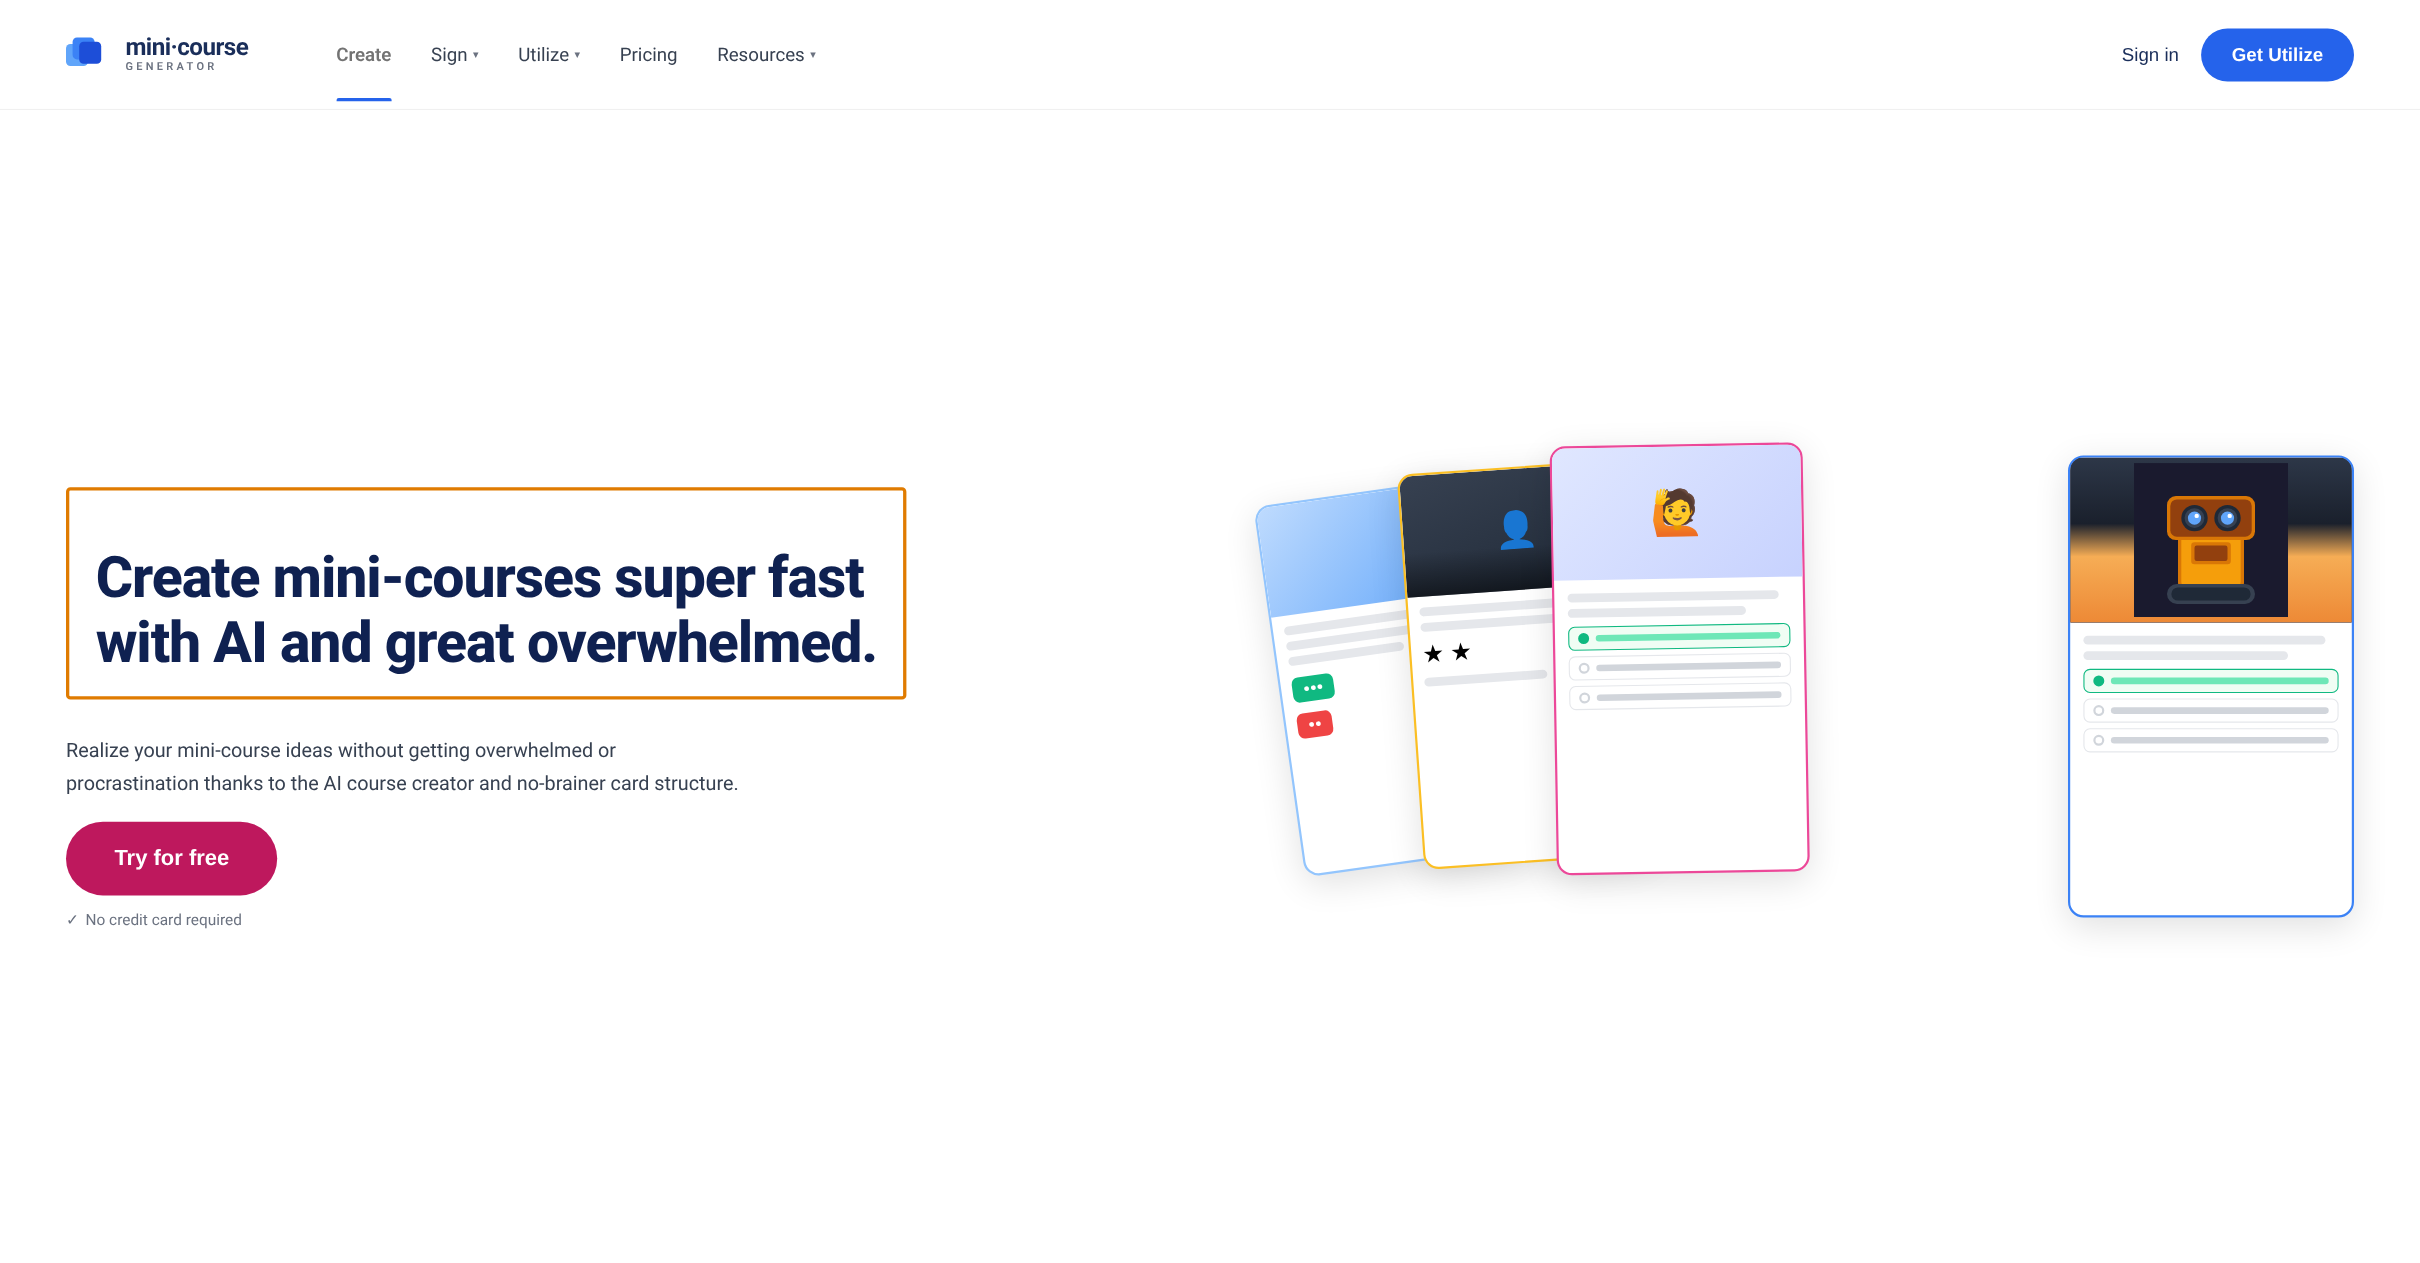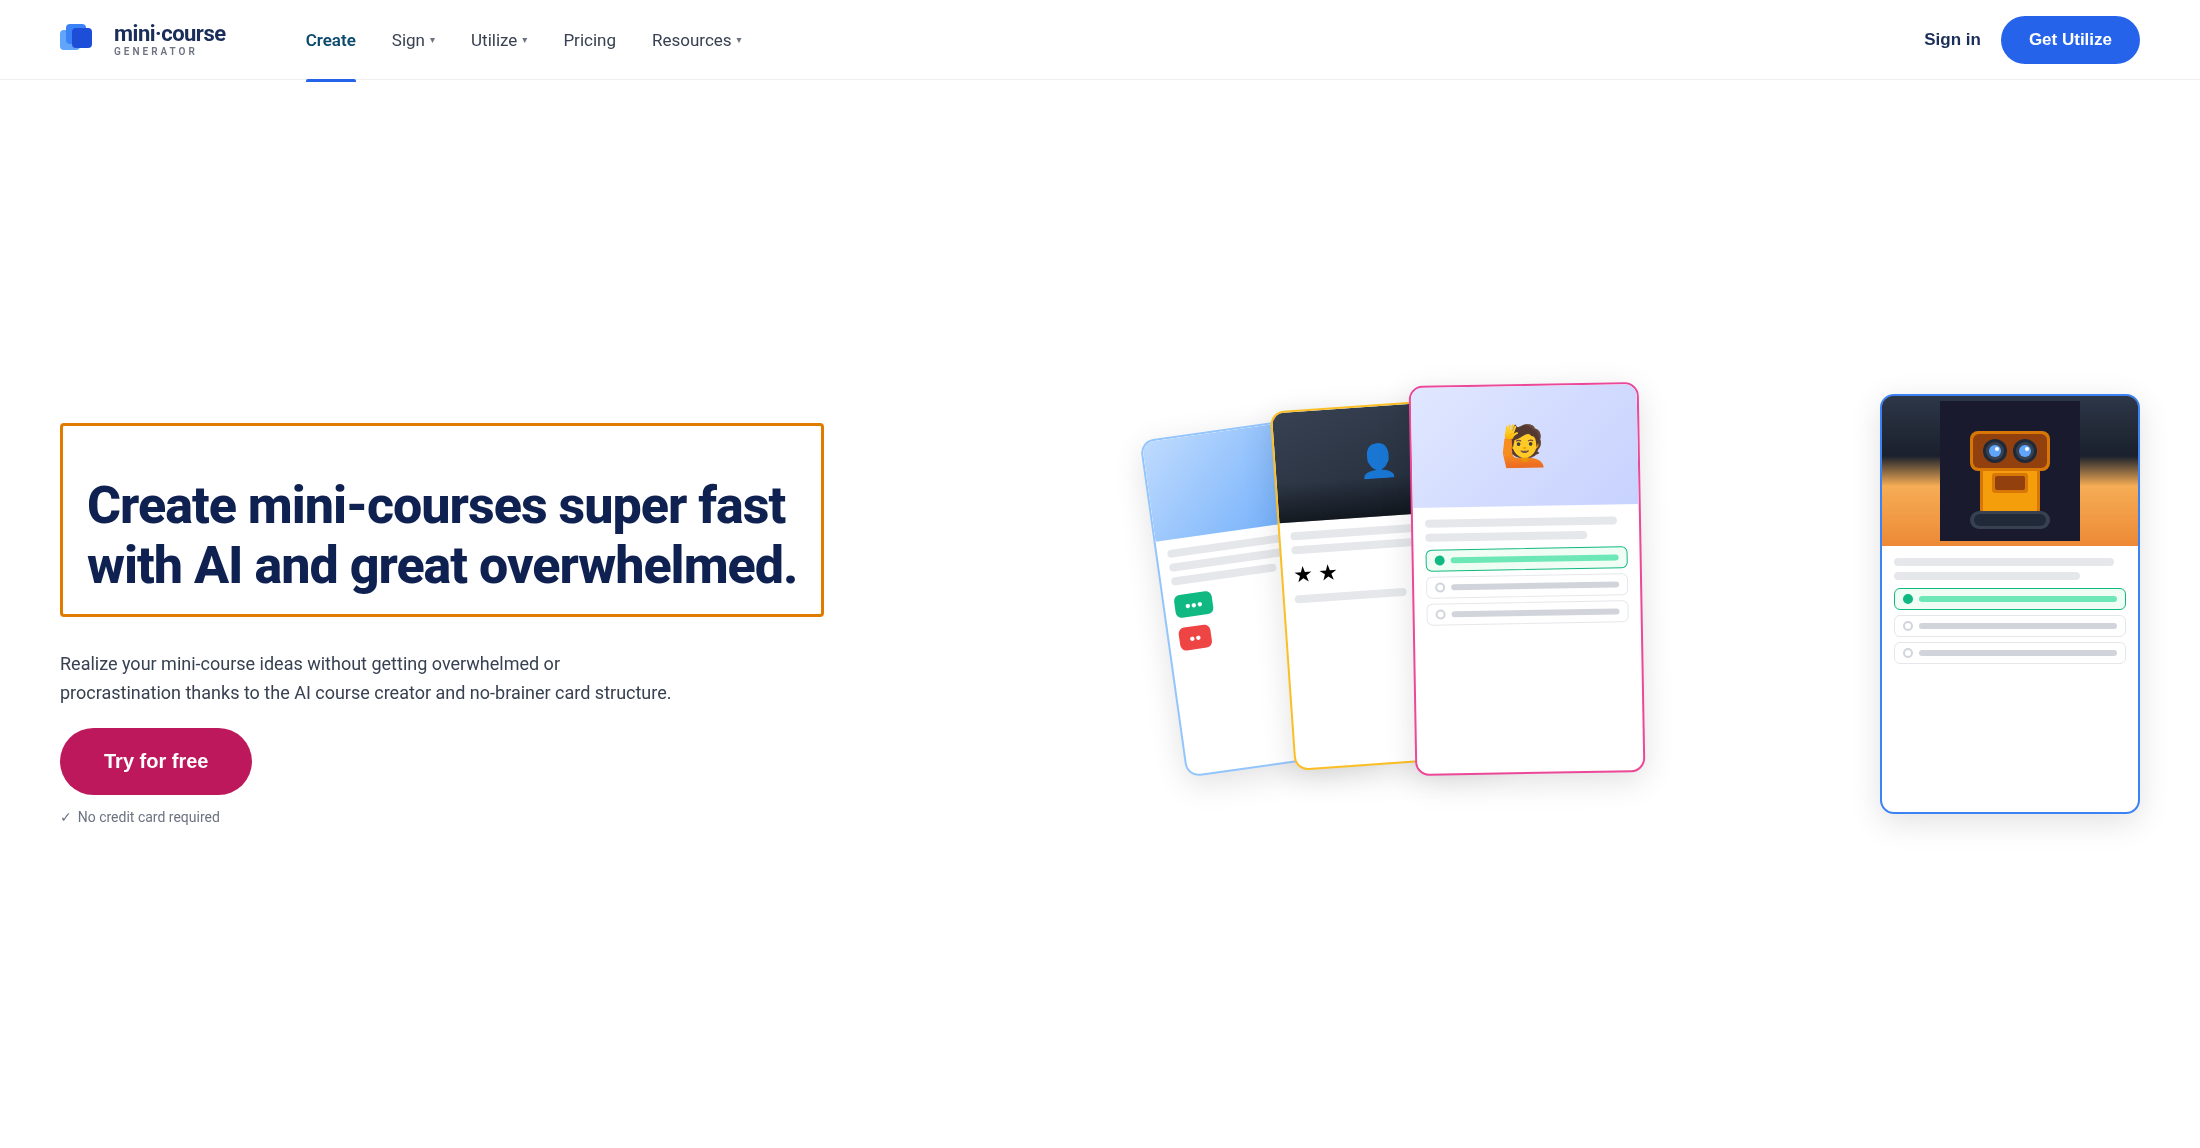--- a/index.html
+++ b/index.html
@@ -8,21 +8,21 @@
       background: #fff;
       min-height: 100vh;
       overflow-x: hidden;
     }
 
     
     nav {
       display: flex;
       align-items: center;
       padding: 0 60px;
-      height: 80px;
+      height: 100px;
       border-bottom: 1px solid #f0f0f0;
       position: relative;
       z-index: 10;
     }
     .logo-area {
       display: flex;
       align-items: center;
       gap: 10px;
       margin-right: 80px;
       text-decoration: none;
@@ -61,21 +61,21 @@
       color: #374151;
       text-decoration: none;
       cursor: pointer;
       display: flex;
       align-items: center;
       gap: 5px;
       padding: 4px 0;
       position: relative;
     }
     .nav-link.active {
-      color: #0c4a6e;
+      color: #737373;
       font-weight: 600;
     }
     .nav-link.active::after {
       content: '';
       position: absolute;
       bottom: -28px;
       left: 0;
       right: 0;
       height: 3px;
       background: #2563eb;
@@ -85,21 +85,21 @@
       font-size: 10px;
       color: #6b7280;
     }
     .nav-actions {
       display: flex;
       align-items: center;
       gap: 20px;
     }
     .sign-in-btn {
       font-size: 17px;
-      font-weight: 700;
+      font-weight: 400;
       color: #1a2e5a;
       background: none;
       border: none;
       cursor: pointer;
       text-decoration: none;
     }
     .get-started-btn {
       background: #2563eb;
       color: #fff;
       border: none;

